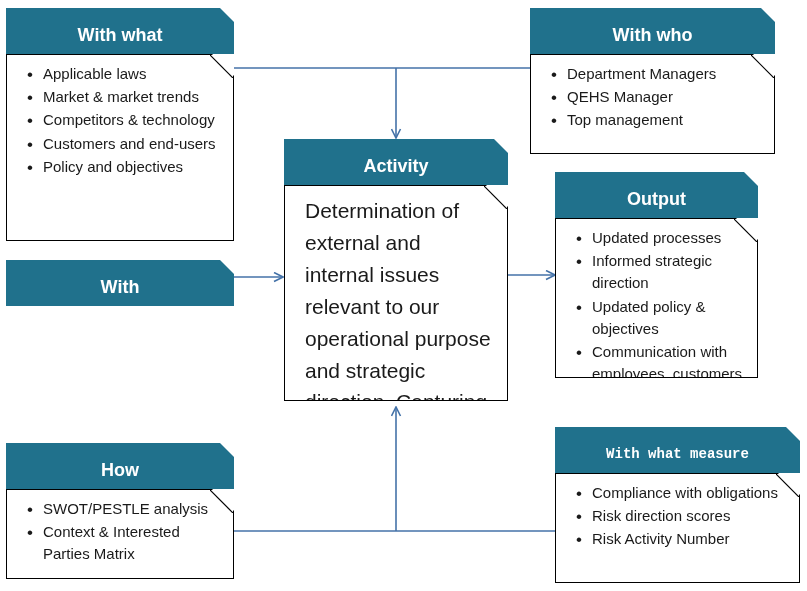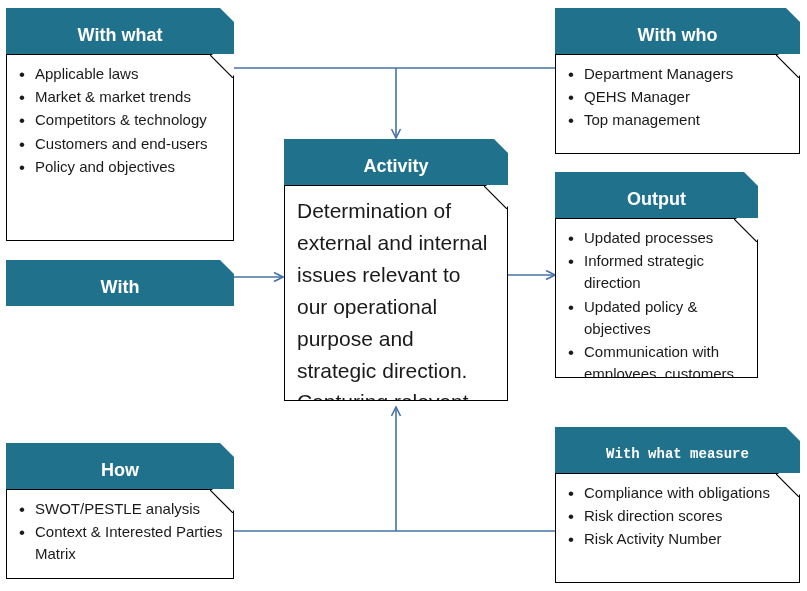--- a/index.html
+++ b/index.html
@@ -56,20 +56,21 @@
   }
   .tbox-body {
     position: relative;
     background: #ffffff;
     border: 1px solid #000000;
     border-top: 1px solid #000000;
     box-sizing: border-box;
     overflow: hidden;
     -webkit-clip-path: polygon(0 0, calc(100% - 22px) 0, 100% 22px, 100% 100%, 0 100%);
     clip-path: polygon(0 0, calc(100% - 22px) 0, 100% 22px, 100% 100%, 0 100%);
+    padding-left: 8px;
   }
   
   .fold {
     position: absolute;
     top: 0;
     right: 0;
     width: 23px;
     height: 23px;
     pointer-events: none;
   }
@@ -109,21 +110,21 @@
 
   #box-input           { left: 6px;   top: 260px; width: 228px; }
   #box-input .tbox-header { height: 46px; }
 
   #box-how             { left: 6px;   top: 443px; width: 228px; }
   #box-how .tbox-body  { height: 90px; }
 
   #box-activity        { left: 284px; top: 139px; width: 224px; }
   #box-activity .tbox-body { height: 216px; }
 
-  #box-with-who        { left: 555px; top: 8px;   width: 245px; }
+  #box-with-who        { left: 530px; top: 8px;   width: 245px; }
   #box-with-who .tbox-body { height: 100px; }
 
   #box-output          { left: 555px; top: 172px; width: 203px; }
   #box-output .tbox-body { height: 160px; }
 
   #box-measure         { left: 555px; top: 427px; width: 245px; }
   #box-measure .tbox-body { height: 110px; }
 </style>
 </head>
 <body>

